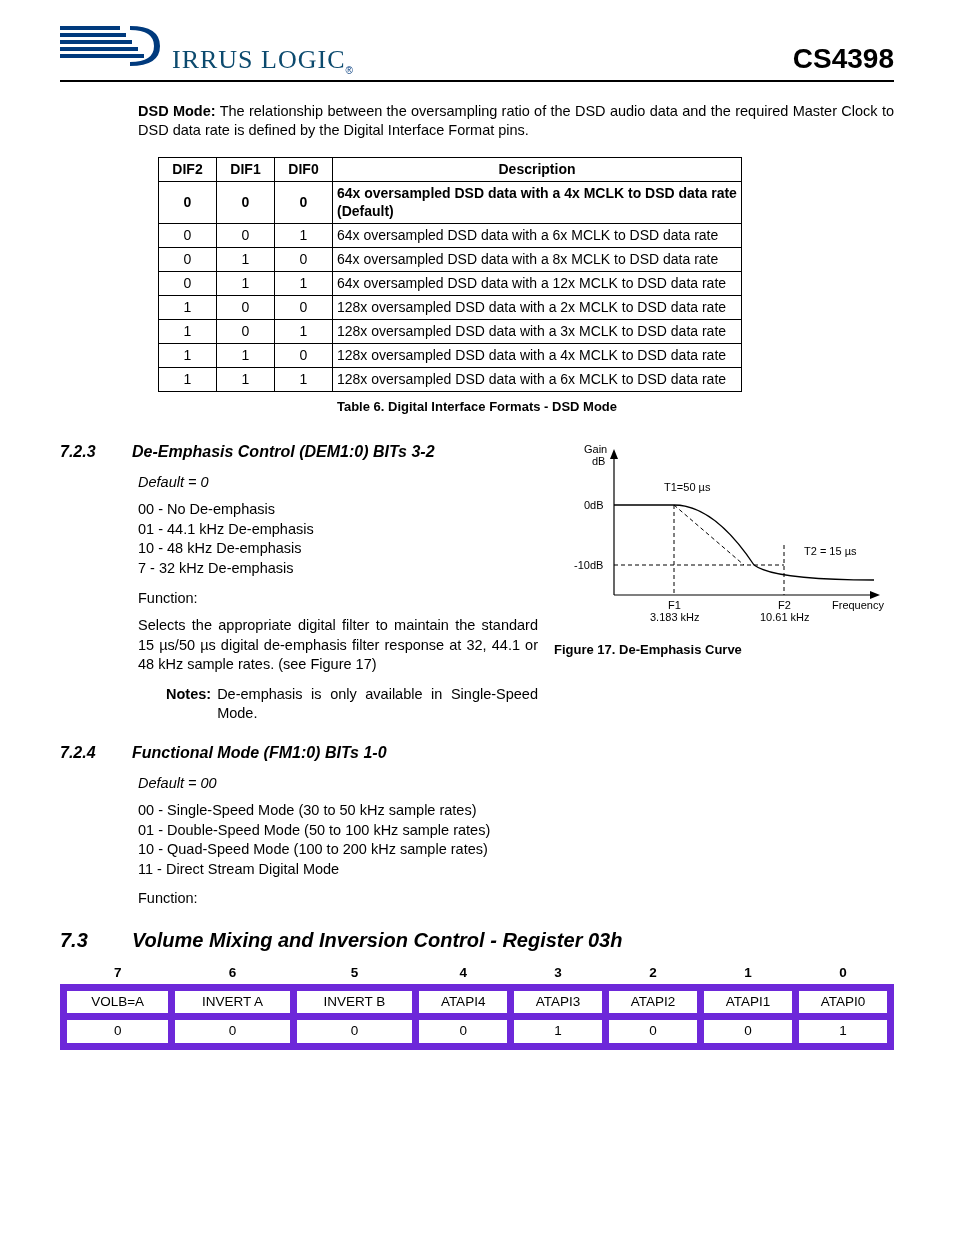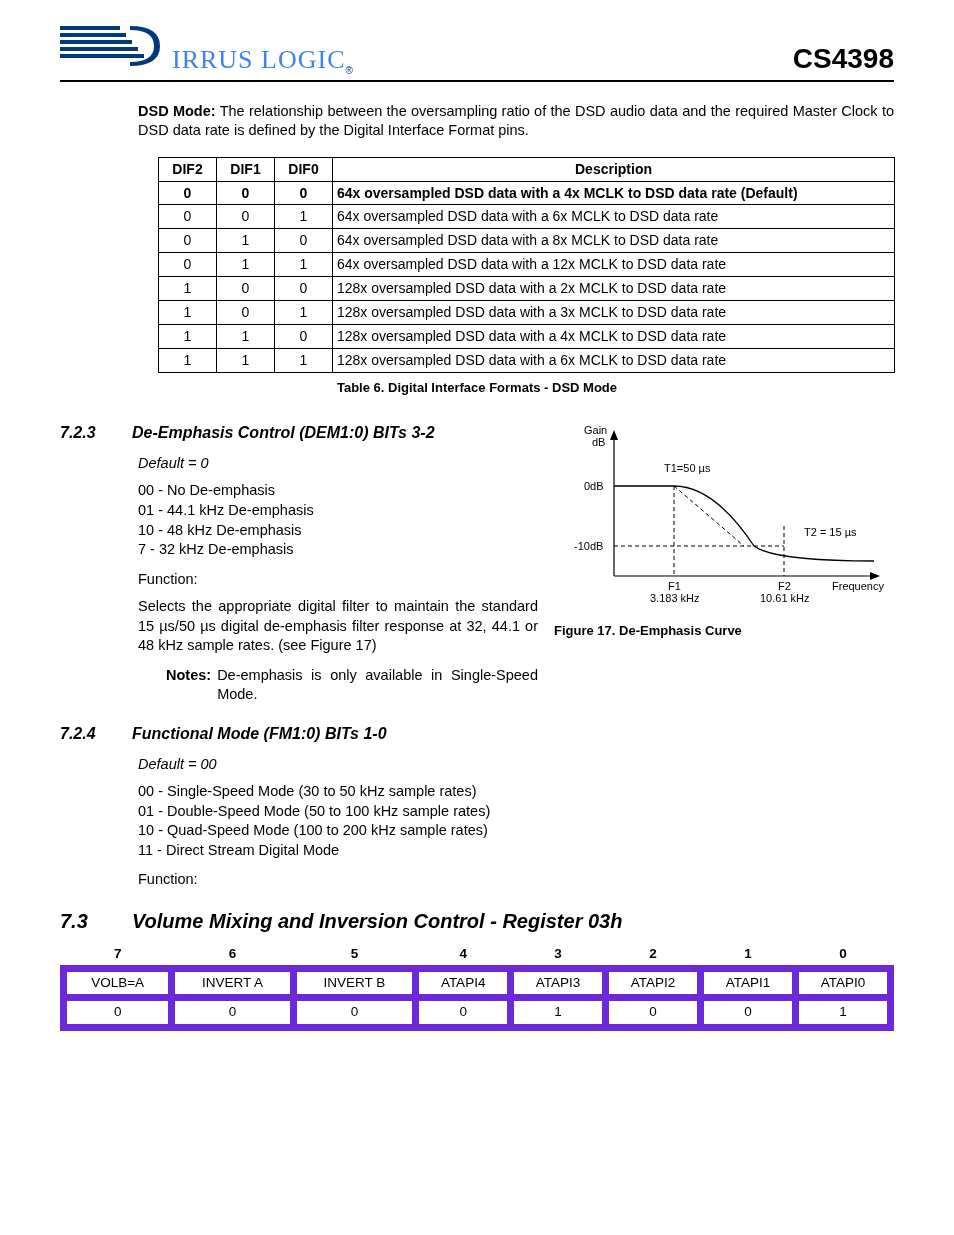--- a/index.html
+++ b/index.html
@@ -27,39 +27,39 @@
     color: #003a7d;
   }
   .logo-mark {
     display:inline-block;
     vertical-align:bottom;
   }
   .logo-text {
     font-family: "Times New Roman", serif;
     font-size: 26px;
     letter-spacing: 1px;
-    color: #3b82f6;
+    color: #0c4a6e;
     margin-left: 2px;
   }
   .logo-reg {
     font-size: 10px;
     vertical-align: top;
     color: #003a7d;
   }
   .part-number {
     font-size: 28px;
     font-weight: bold;
   }
   .intro-para {
     margin: 0 0 14px 78px;
     text-align: justify;
   }
   table.dif {
     border-collapse: collapse;
-    width: 737px;
+    width: 584px;
     margin: 16px 0 6px 98px;
   }
   table.dif th, table.dif td {
     border: 1px solid #000;
     padding: 2px 4px;
     font-size: 14px;
   }
   table.dif th { font-weight: bold; }
   table.dif td.c { text-align: center; }
   table.dif td.l { text-align: left; }

